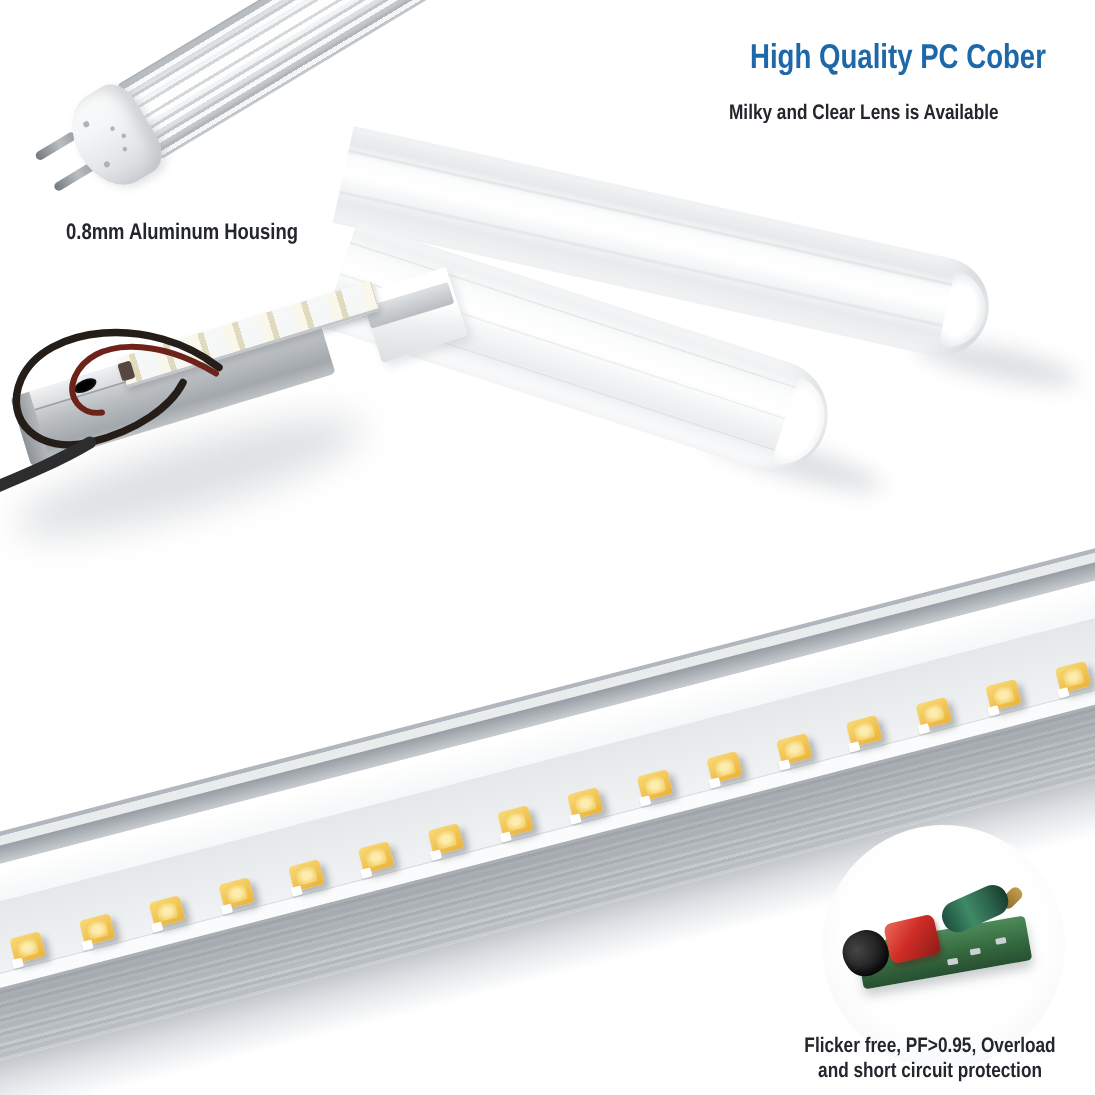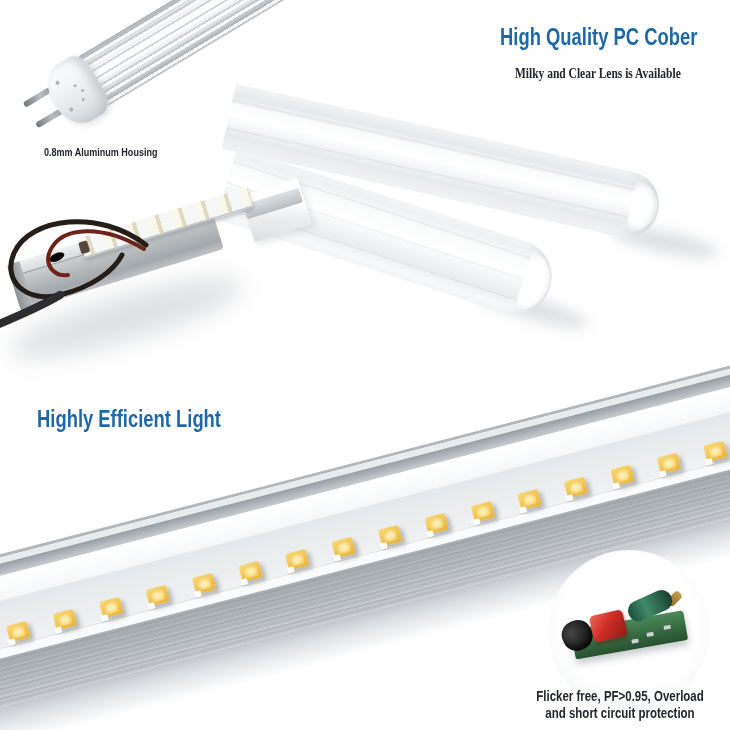--- a/index.html
+++ b/index.html
@@ -10,21 +10,21 @@
     background:#ffffff; overflow:hidden;
   }
   
   .h-blue {
     position:absolute; color:var(--blue,#1e68a9); font-weight:bold;
     font-size:23px; white-space:nowrap; z-index:20;
   }
   .h-blue > span { display:inline-block; transform:scaleX(.8); transform-origin:left center; }
   .caption {
     position:absolute; color:var(--dark,#23262c); font-weight:bold;
-    font-size:11px; white-space:nowrap; z-index:20;
+    font-size:15px; white-space:nowrap; z-index:20;
   }
   .caption > span { display:inline-block; transform:scaleX(.82); transform-origin:left center; }
   .flicker-caption {
     position:absolute; left:499px; top:688px; width:242px; text-align:center;
     color:var(--dark,#23262c); font-weight:bold; font-size:14px; line-height:17px; z-index:20;
   }
   .flicker-caption .ln { display:block; transform:scaleX(.82); transform-origin:center; white-space:nowrap; }
 
   
   .tube-wrap { position:absolute; left:32px; top:78px; width:340px; height:80px;
@@ -164,21 +164,21 @@
       <div class="cap-dot" style="left:26px;top:42px;width:3px;height:3px;"></div>
     </div>
   </div>
   <div class="caption" style="left:44px; top:146px;">
     <span>0.8mm Aluminum Housing</span>
   </div>
 
   <div class="h-blue" style="left:500px; top:24px;">
     <span>High Quality PC Cober</span>
   </div>
-  <div class="caption" style="left:515px; top:66px; font-size:14px;font-family:Liberation Serif, serif;">
+  <div class="caption" style="left:486px; top:66px; font-size:14px;">
     <span>Milky and Clear Lens is Available</span>
   </div>
 
   <div class="cover-shadow shadow-milky"></div>
   <div class="cover-shadow shadow-clear"></div>
 
   <div class="cover cover-milky">
     <div class="cover-line" style="top:16px; opacity:.5;"></div>
     <div class="cover-line" style="top:44px; opacity:.4;"></div>
     <div class="cover-open"></div>
@@ -200,23 +200,20 @@
   <div class="white-piece"></div>
   <div class="strip-asm">
     <div class="strip-conn"></div>
   </div>
   <svg class="wires-svg" viewBox="0 0 280 150">
     <path d="M146,50 C100,14 30,22 14,58 C2,86 26,108 60,100 C92,92 114,76 122,60" fill="none" stroke="#241d18" stroke-width="5" stroke-linecap="round"></path>
     <path d="M144,54 C104,30 62,30 50,56 C44,70 54,82 68,80" fill="none" stroke="#6e231a" stroke-width="4" stroke-linecap="round"></path>
     <path d="M60,100 C40,112 16,122 -8,132" fill="none" stroke="#2d2d2f" stroke-width="8" stroke-linecap="round"></path>
   </svg>
 
-  <div class="h-blue" style="left:37px; top:406px;">
-    <span>Highly Efficient Light</span>
-  </div>
 
   <div class="strip-wrap">
     <div class="band b-edge"></div>
     <div class="band b-gap"></div>
     <div class="band b-frame"></div>
     <div class="band b-reflect"></div>
     <div class="band b-lens" id="lens-band">
         <div class="led-chip" style="left: 210px;">
           <div class="led-core"></div>
           <div class="led-notch"></div>

